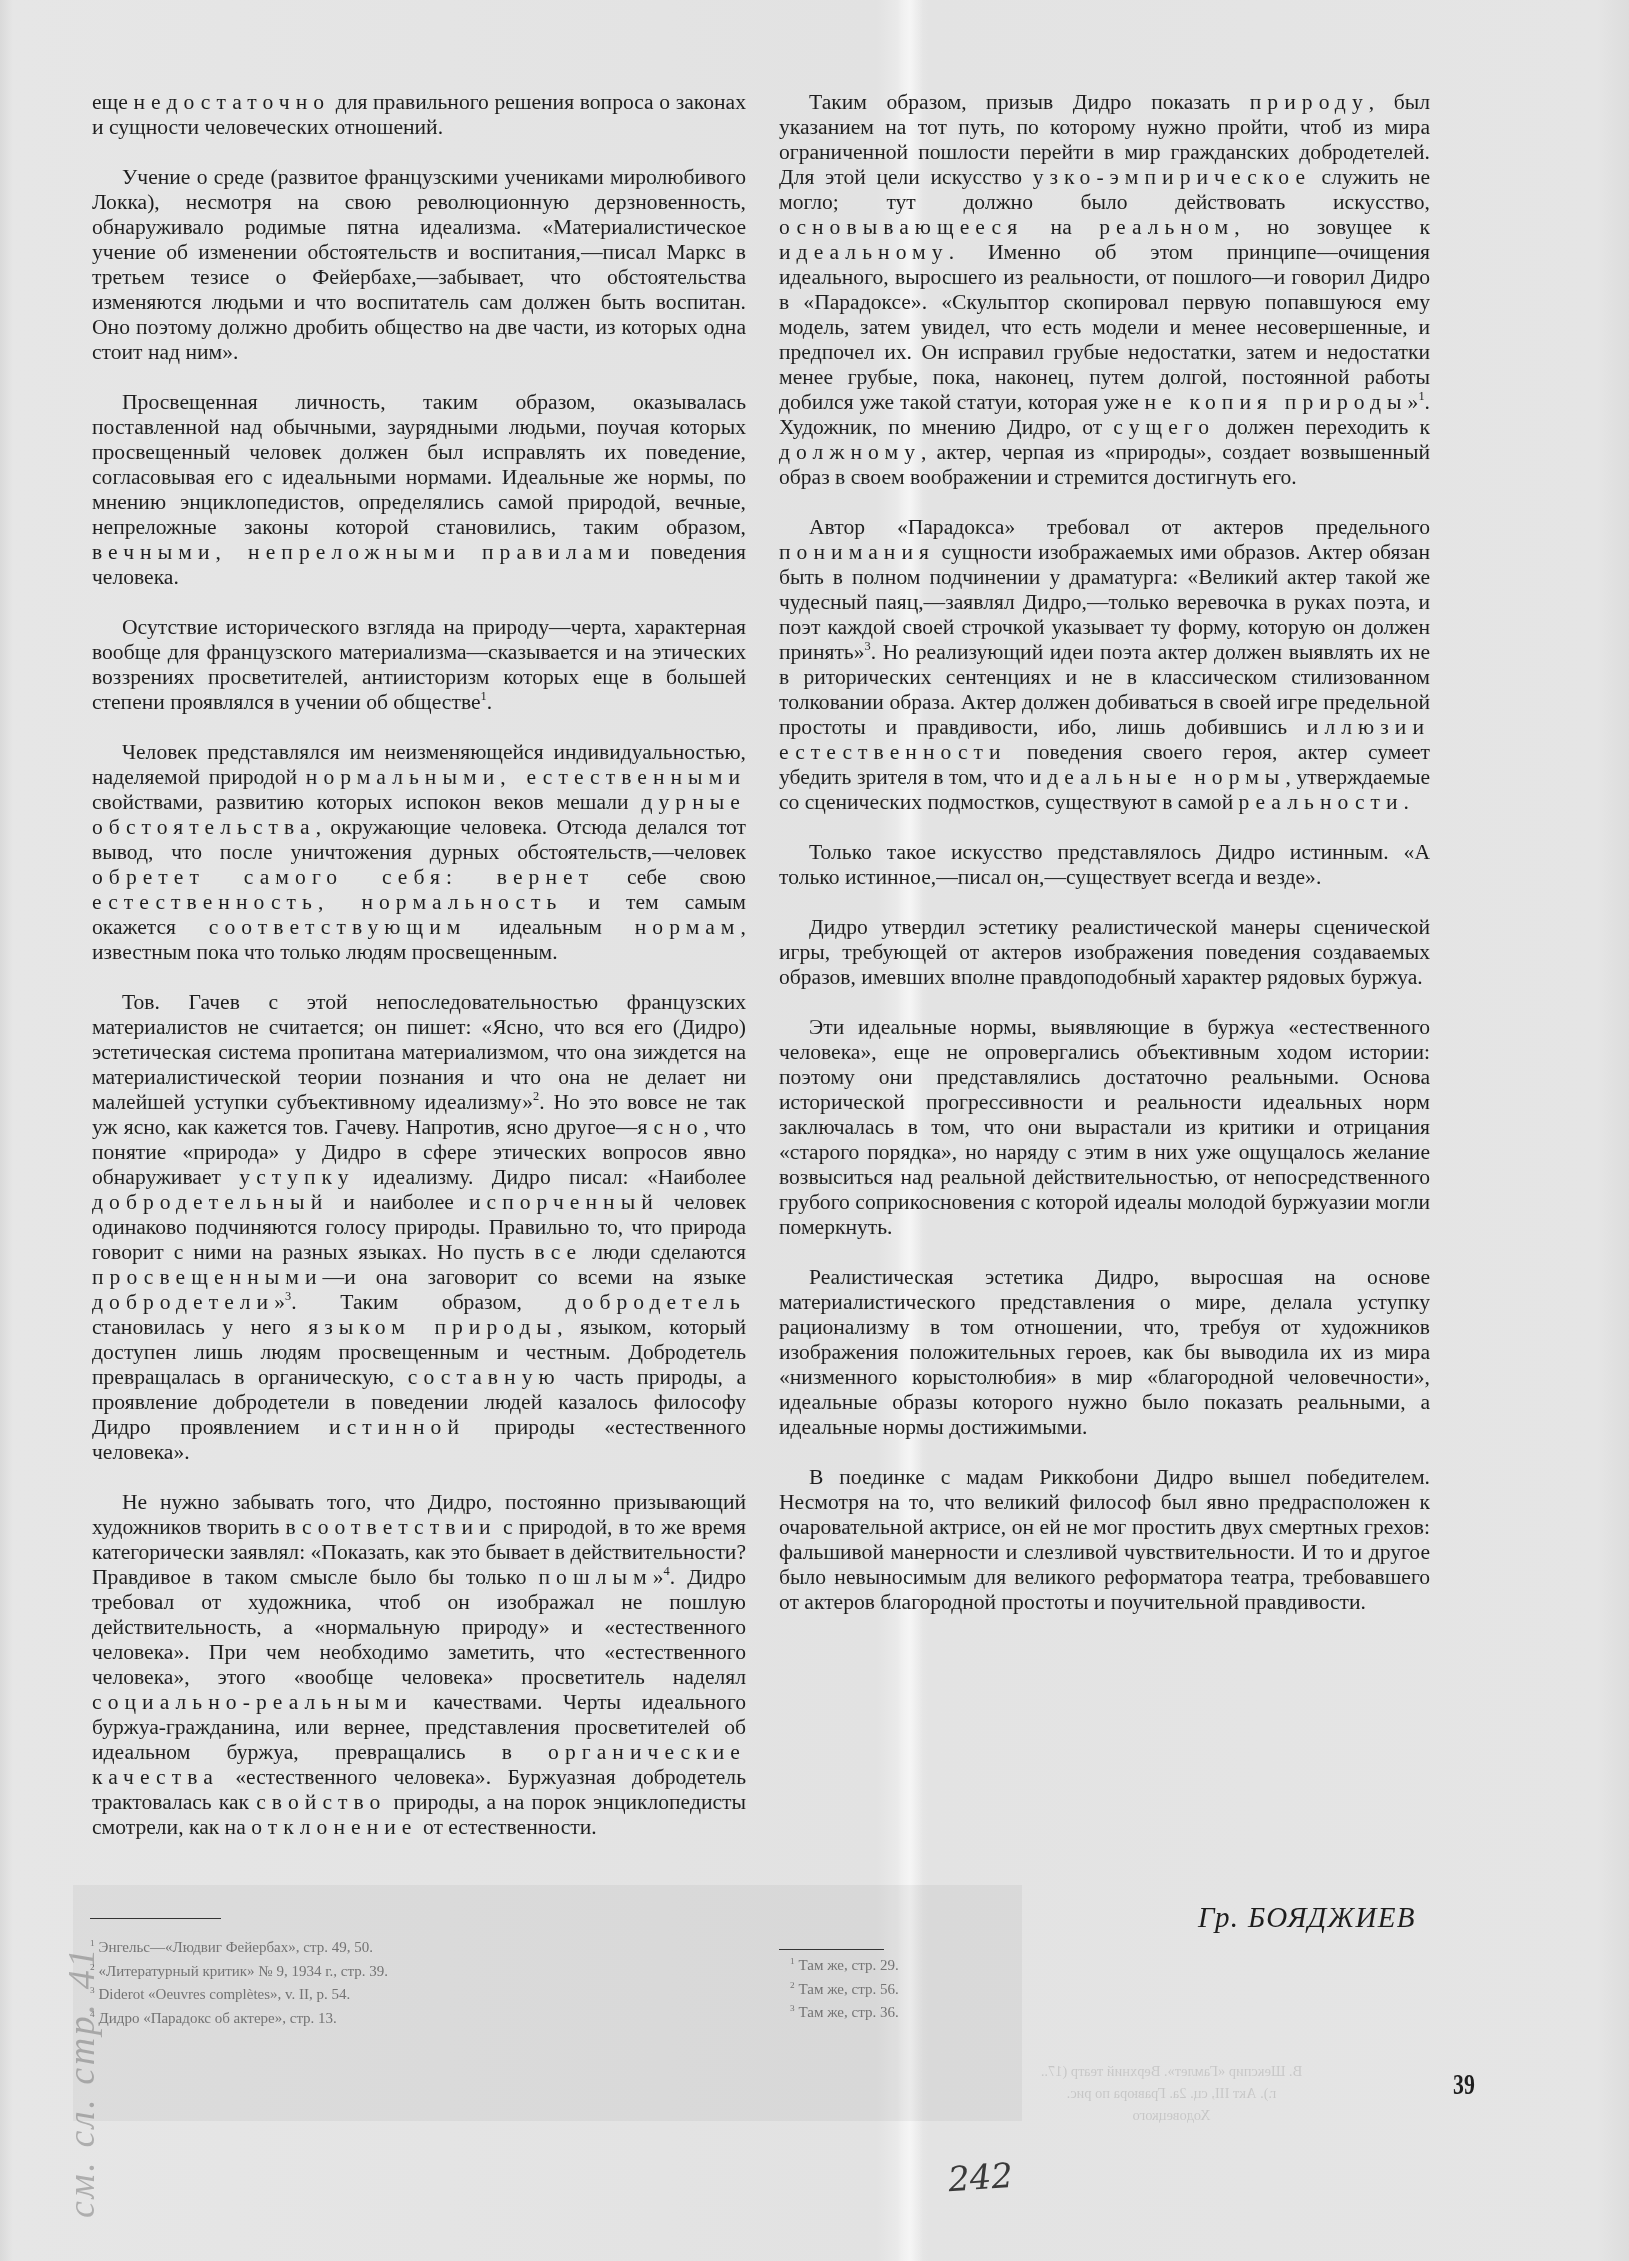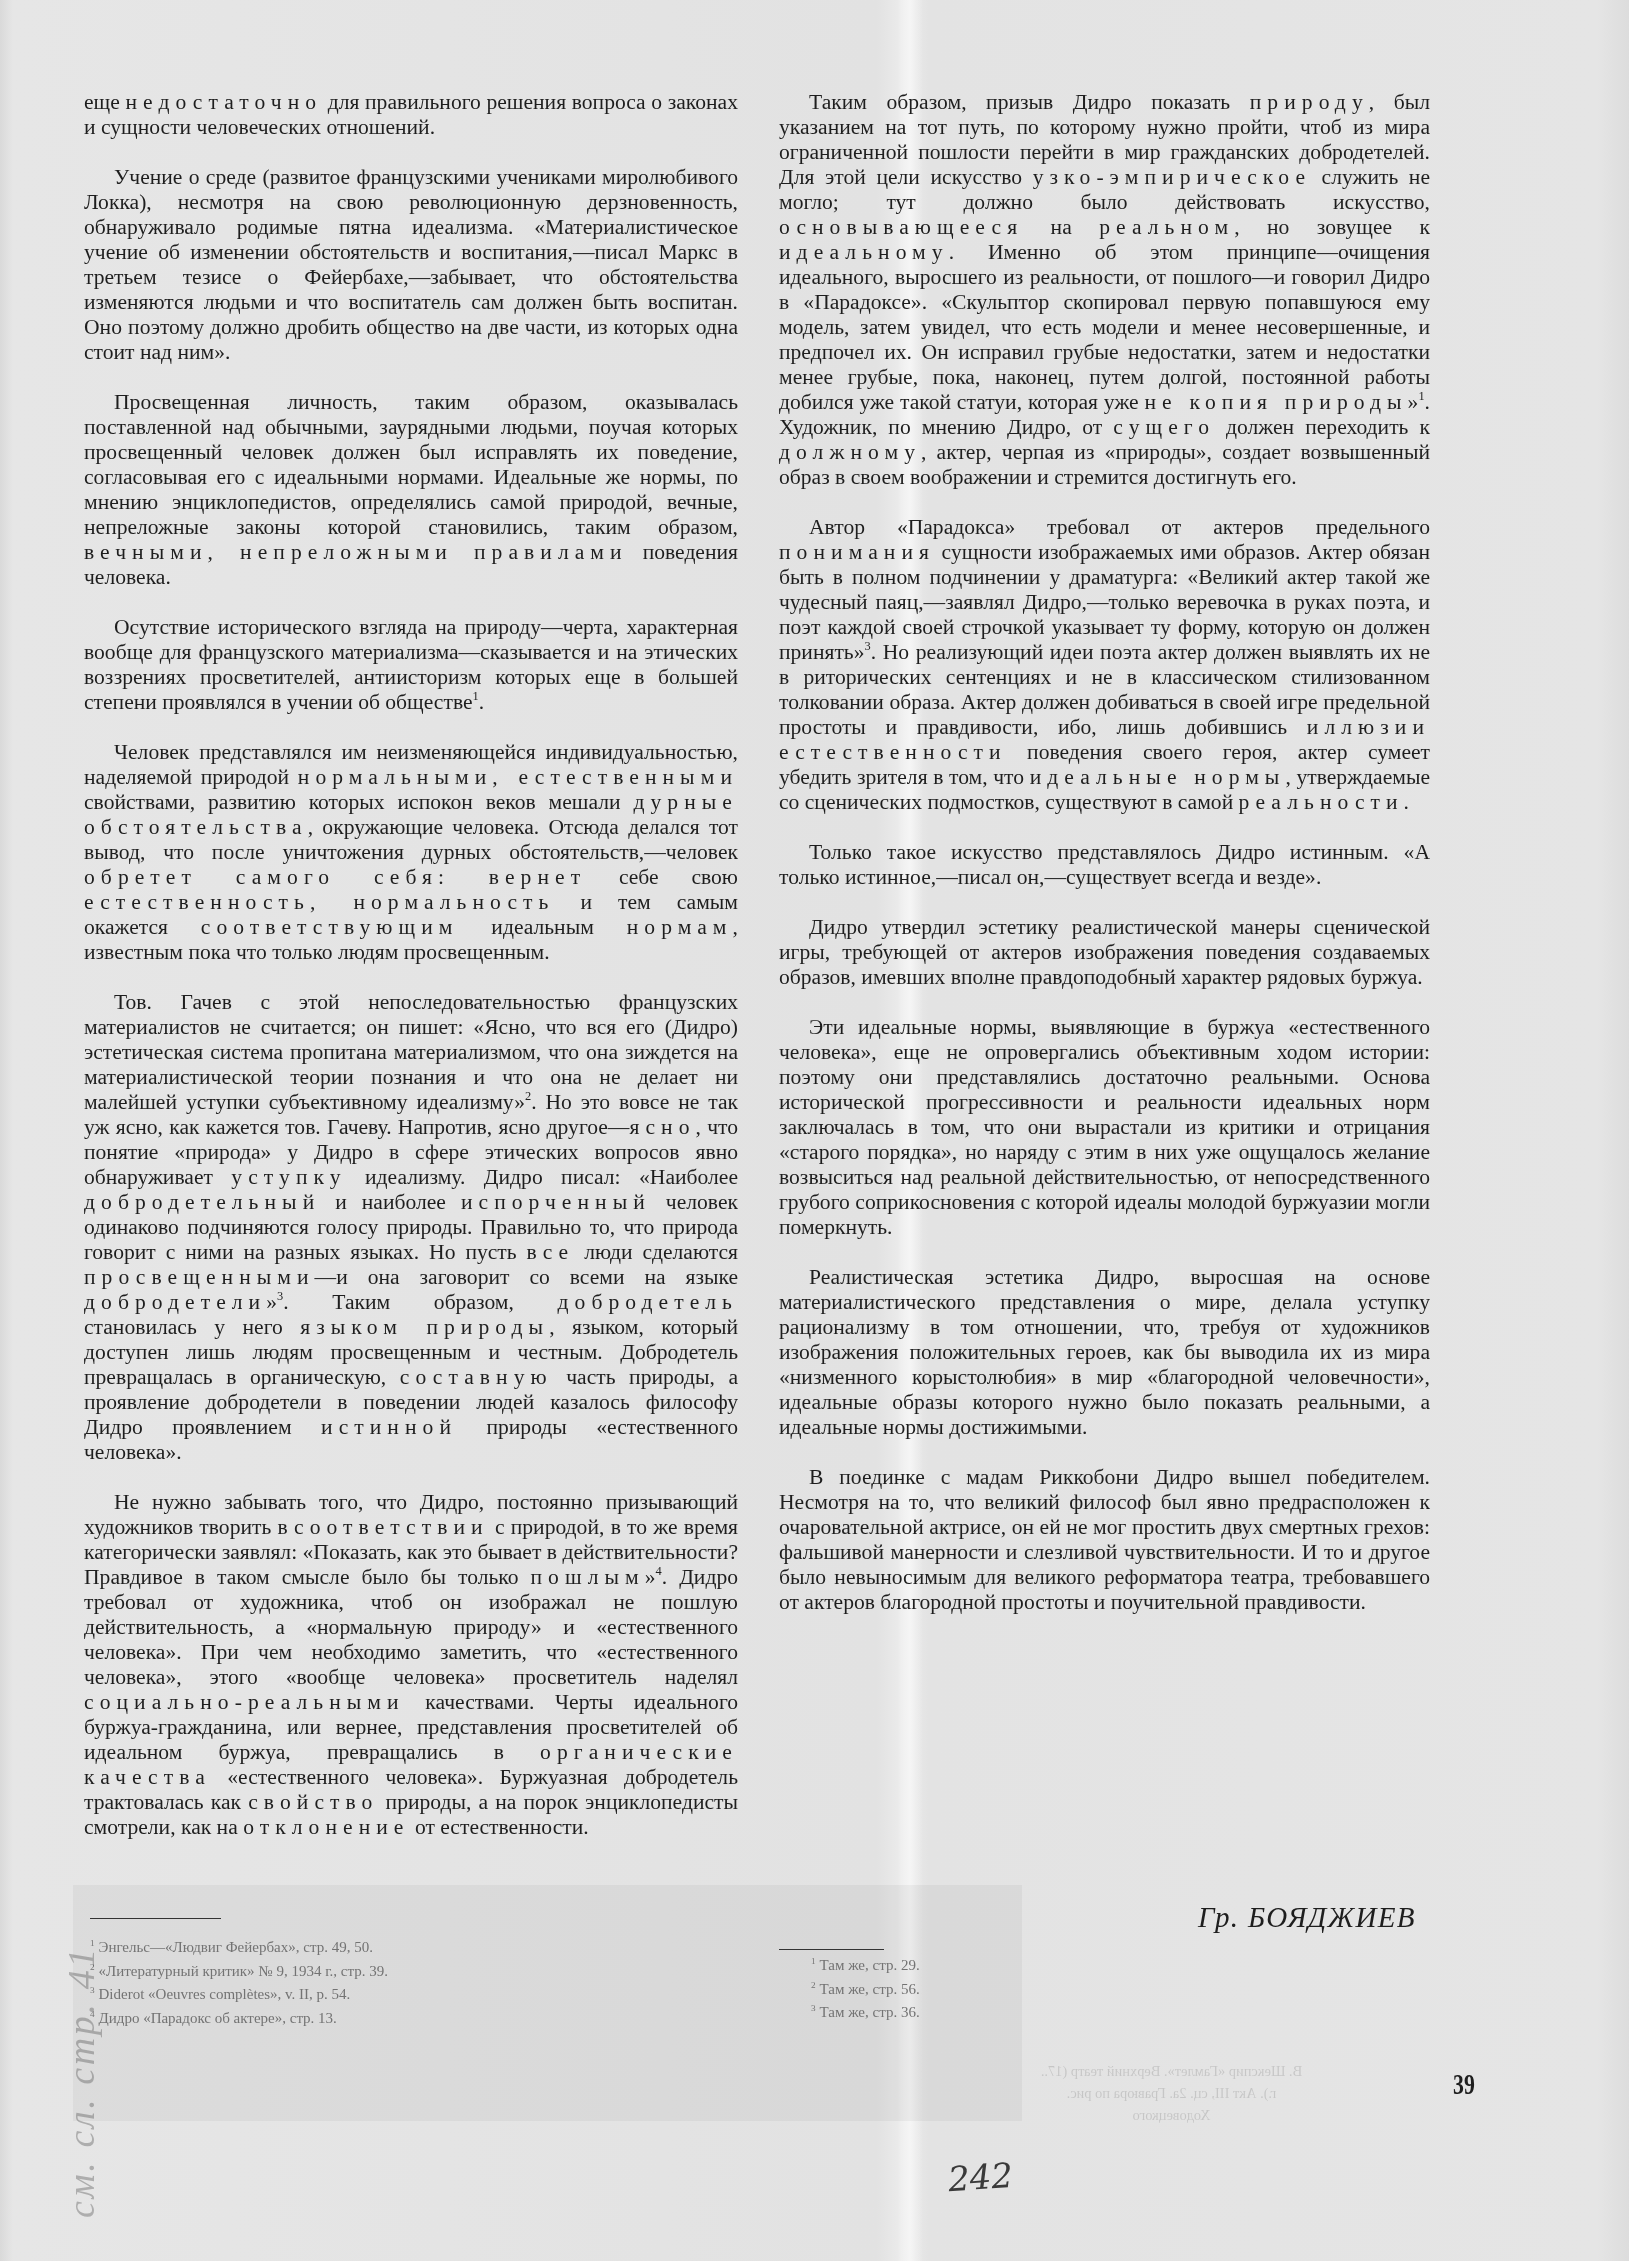--- a/index.html
+++ b/index.html
@@ -20,39 +20,39 @@
   }
   .bleed-area {
     position: absolute; left: 73px; top: 1885px; width: 949px; height: 236px;
     background: rgba(0,0,0,0.045);
   }
   .column {
     position: absolute; top: 90px;
     font-size: 21.6px; line-height: 25px;
     text-align: justify; hyphens: manual;
   }
-  .col-left { left: 84px; width: 654px; }
+  .col-left { left: 92px; width: 654px; }
   .col-right { left: 779px; width: 651px; }
   .para { margin: 0 0 25px 0; text-indent: 30px; }
   .para.first { text-indent: 0; }
   .sp { letter-spacing: 0.28em; }
   sup { font-size: 12.4px; line-height: 0; vertical-align: 9.2px; }
   .signature {
     position: absolute; left: 1198px; top: 1901px;
     font-size: 29px; font-style: italic; letter-spacing: 1.3px;
   }
   .fn-rule { position: absolute; height: 1.3px; background: #333; width: 131px; }
   .footnotes {
     position: absolute; font-size: 15px; line-height: 23.6px;
     font-family: "Liberation Serif", "DejaVu Serif", serif; color: #737373;
   }
   .footnotes .fn { margin: 0; }
   .footnotes sup { font-size: 9.2px; vertical-align: 5.9px; margin-right: 3.9px; }
   .fn-left { left: 90px; top: 1936px; }
-  .fn-right { left: 811px; top: 1954px; }
+  .fn-right { left: 790px; top: 1954px; }
   .page-number {
     position: absolute; left: 1453px; top: 2068px;
     font-size: 29px; font-weight: bold; font-family: "Liberation Serif", serif;
     transform: scaleX(0.75); transform-origin: left top;
   }
   .ghost-caption {
     position: absolute; left: 1034px; top: 2060px; width: 275px;
     font-size: 14.4px; line-height: 22px; color: rgba(0,0,0,0.13);
     transform: scaleX(-1); text-align: center;
   }

